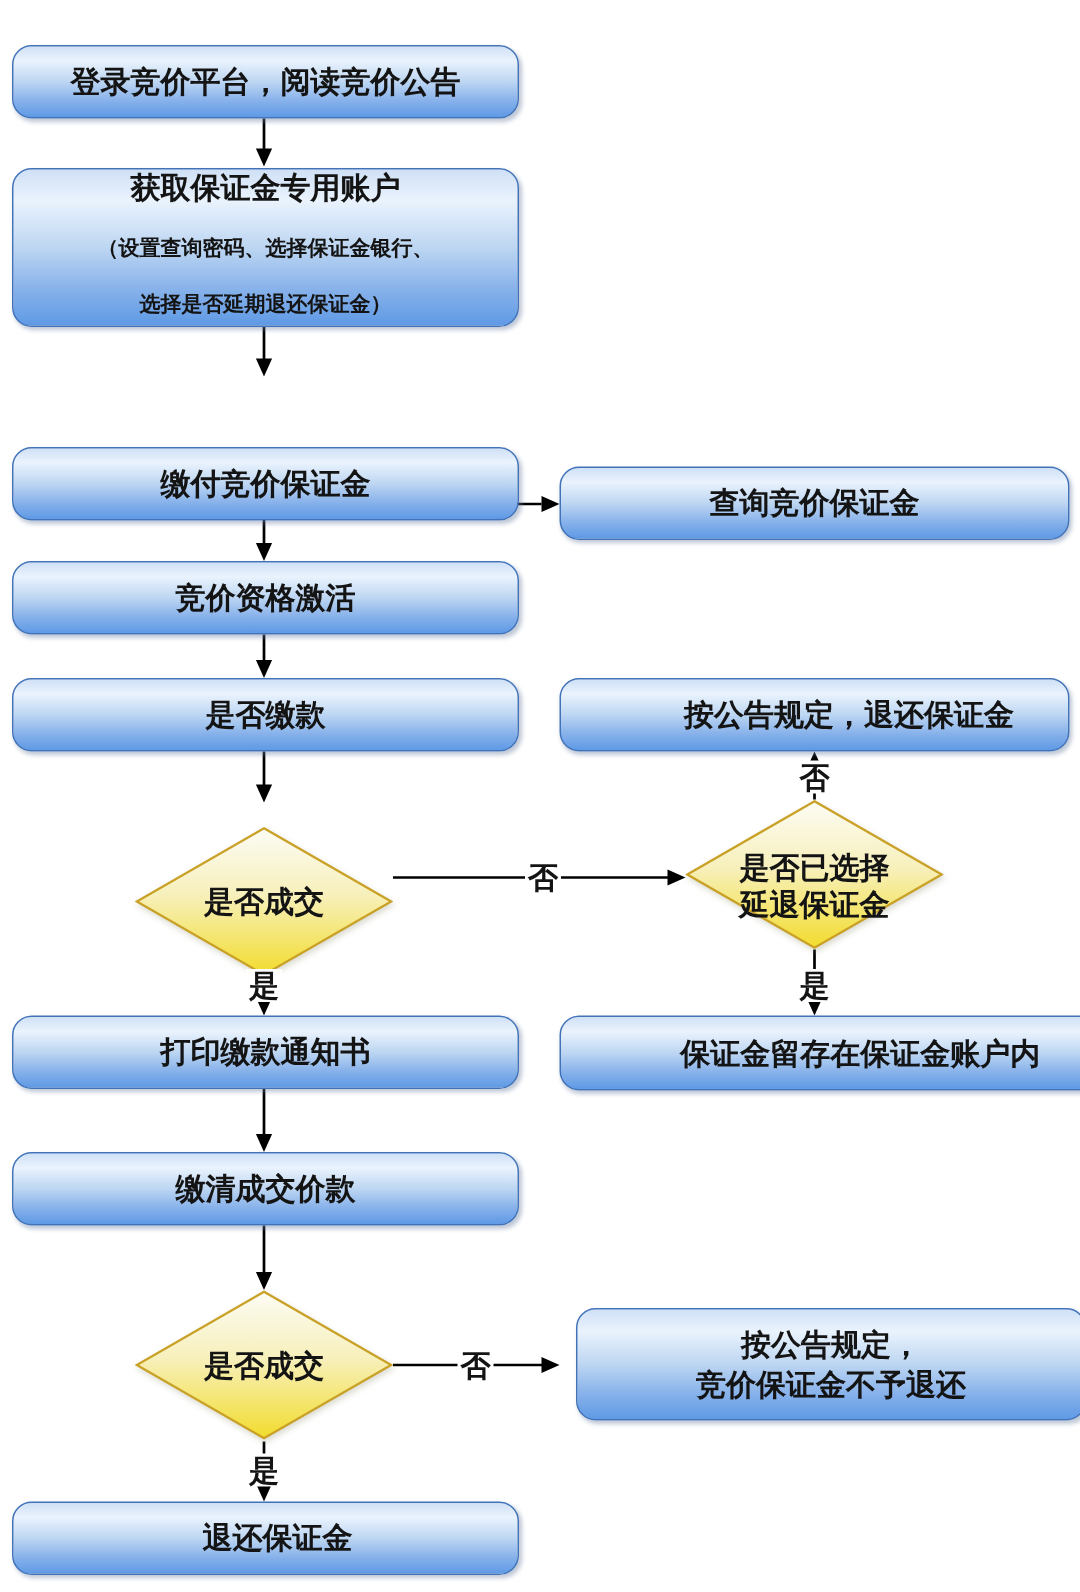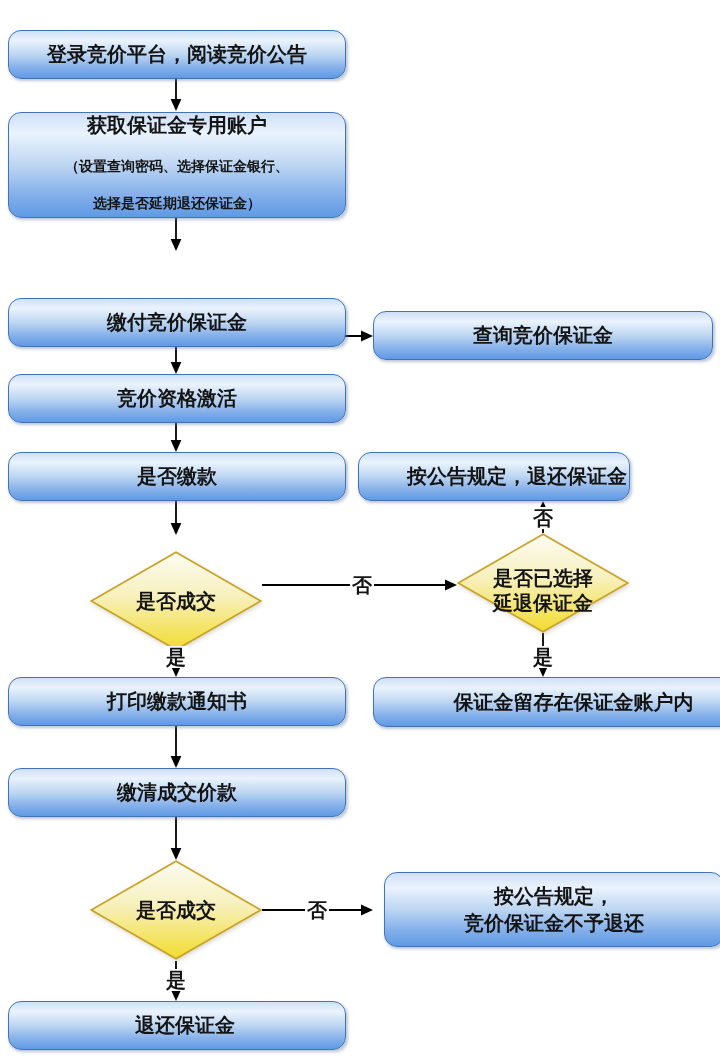--- a/index.html
+++ b/index.html
@@ -166,21 +166,21 @@
   </div>
 
   <div class="box" style="left:8px; top:1001px; width:338px; height:49px;padding-left:16px;">
     <span class="title">退还保证金</span>
   </div>
 
   <div class="box" style="left:373px; top:311px; width:340px; height:49px;">
     <span class="title">查询竞价保证金</span>
   </div>
 
-  <div class="box" style="left:358px; top:452px; width:272px; height:49px;padding-left:46px;">
+  <div class="box" style="left:373px; top:452px; width:340px; height:49px;padding-left:46px;">
     <span class="title">按公告规定，退还保证金</span>
   </div>
 
   <div class="box" style="left:373px; top:677px; width:401px; height:50px;">
     <span class="title">保证金留存在保证金账户内</span>
   </div>
 
   <div class="box" style="left:384px; top:872px; width:340px; height:75px;">
     <span class="line">按公告规定，</span>
     <span class="line">竞价保证金不予退还</span>

